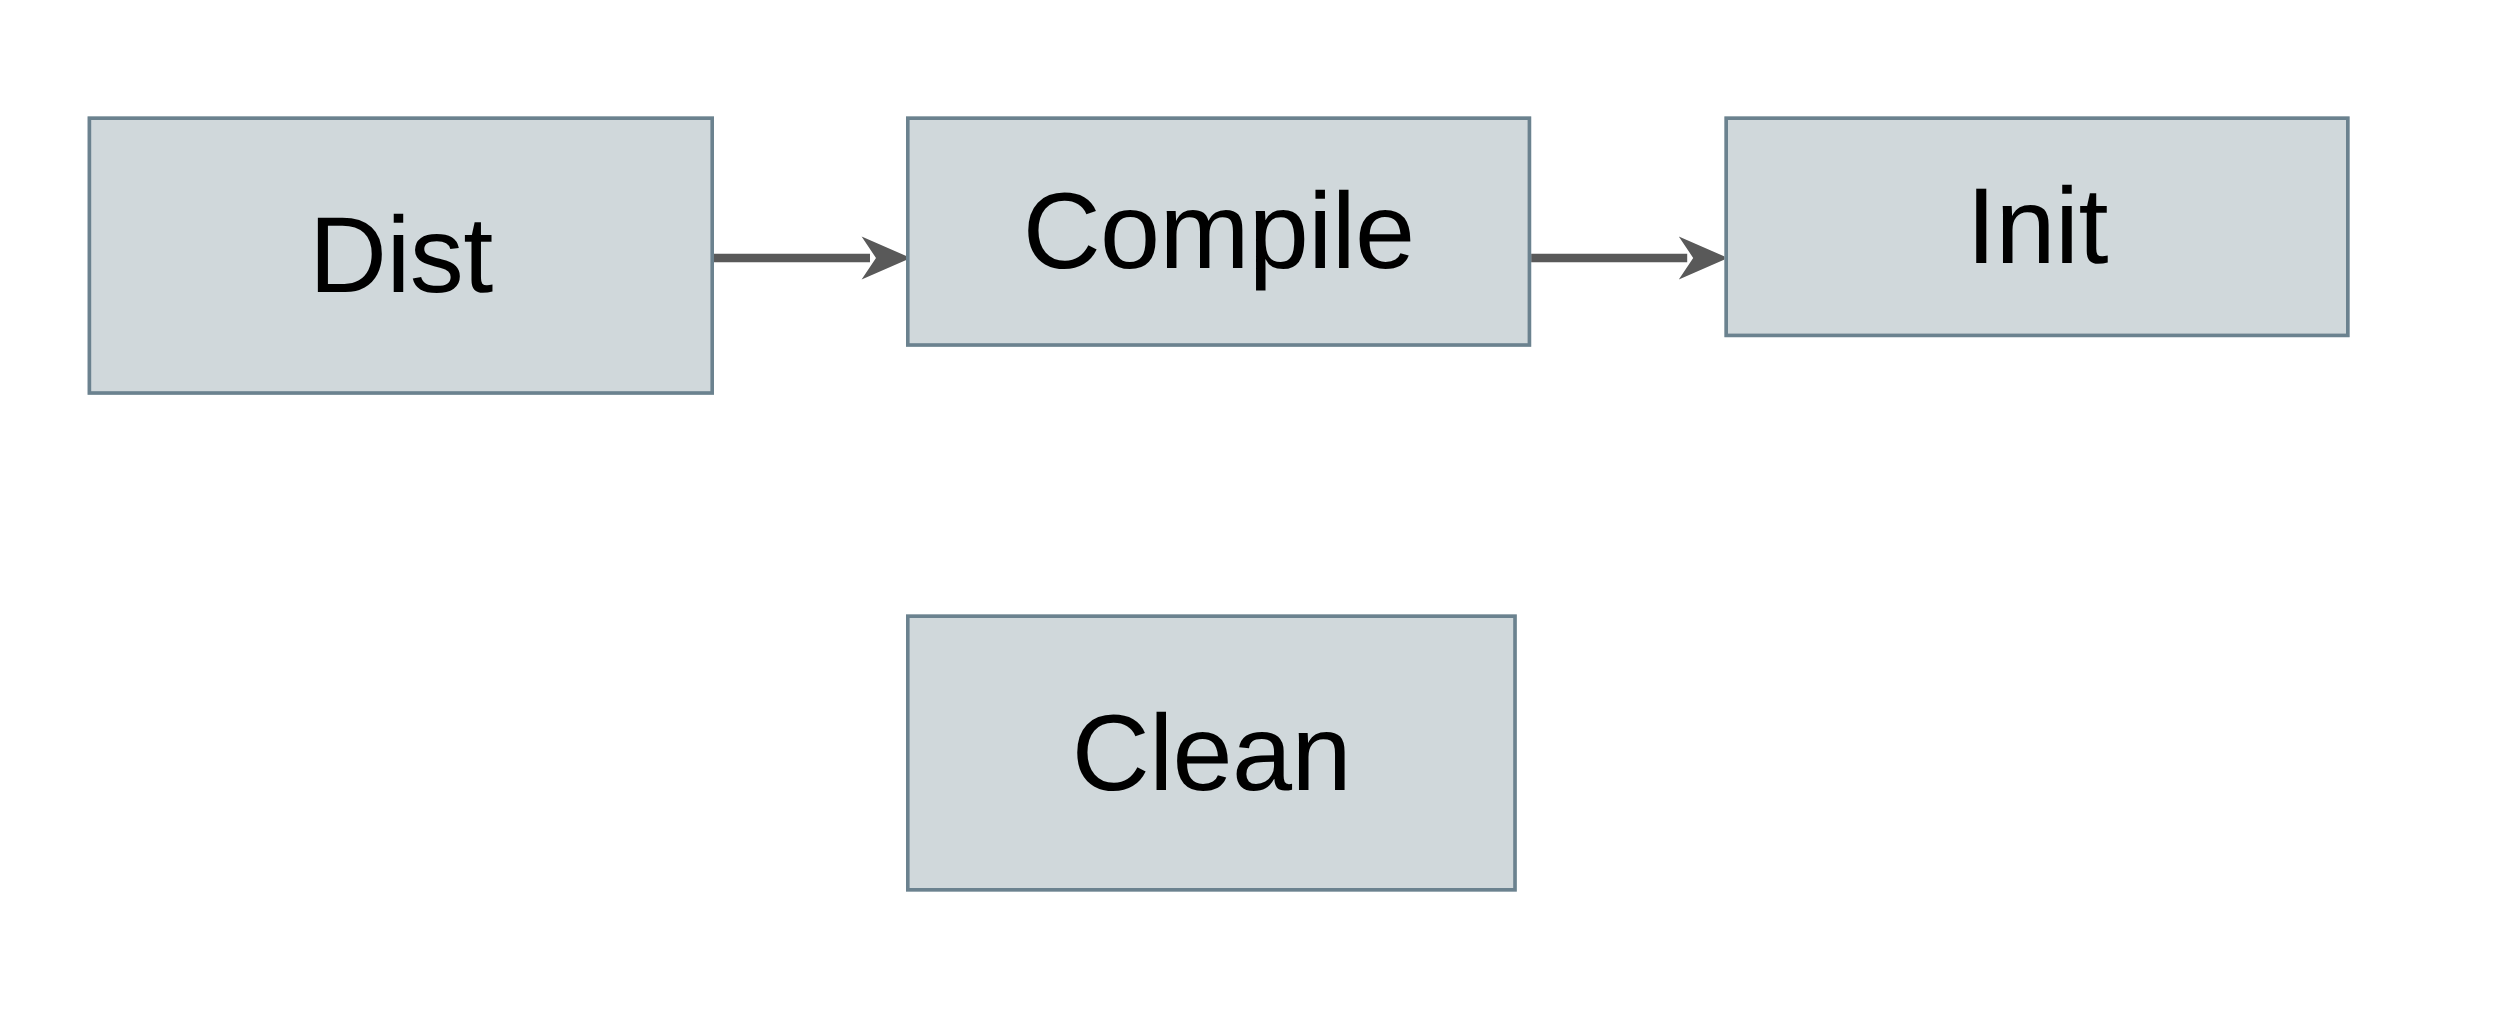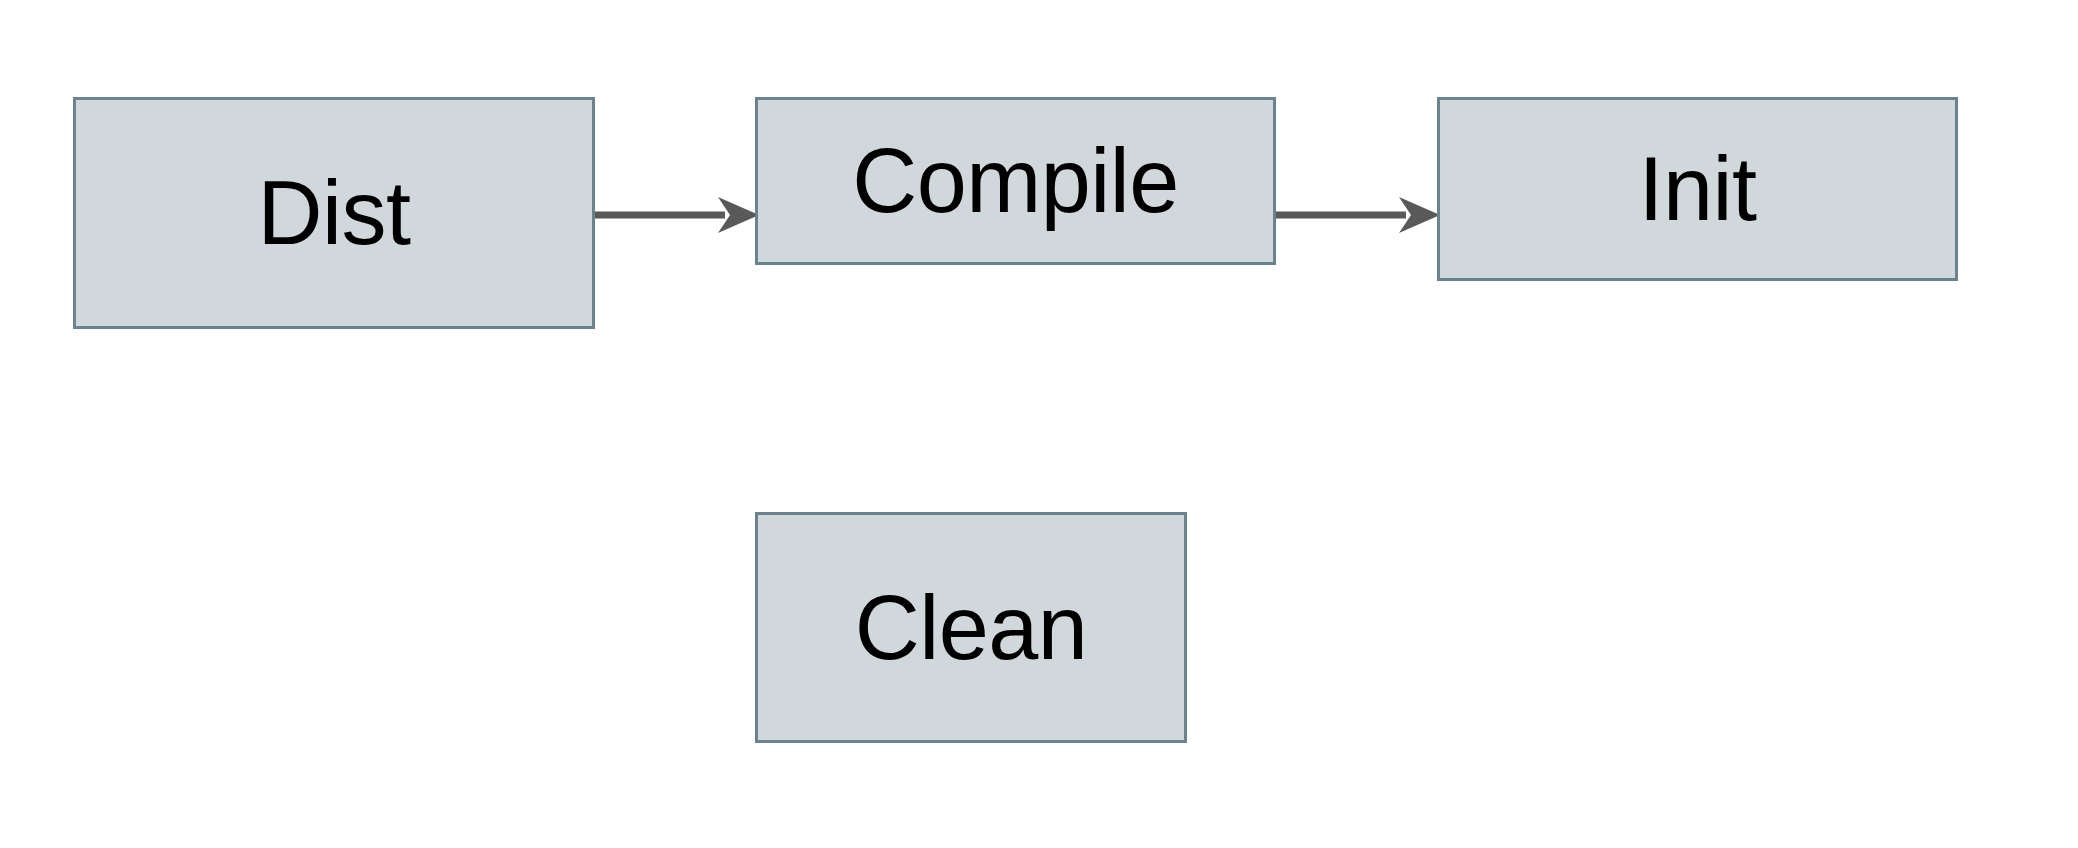--- a/index.html
+++ b/index.html
@@ -40,23 +40,23 @@
   .edge {
     position: absolute;
     overflow: visible;
   }
   .edge svg {
     display: block;
     overflow: visible;
   }
   
   #node-dist    { left: 73px;  top: 97px;  width: 522px; height: 232px; }
-  #node-compile { left: 755px; top: 97px;  width: 521px; height: 168px; }
+  #node-compile { left: 755px; top: 97px;  width: 521px; height: 192px; }
   #node-init    { left: 1437px;top: 97px;  width: 521px; height: 184px; }
-  #node-clean   { left: 755px; top: 512px; width: 432px; height: 231px; }
+  #node-clean   { left: 755px; top: 512px; width: 509px; height: 231px; }
   
   #edge-dist-compile { left: 593px;  top: 194px; width: 166px; height: 42px; }
   #edge-compile-init { left: 1274px; top: 194px; width: 166px; height: 42px; }
 </style>
 </head>
 <body>
 
 <div id="canvas">
 
   <div class="edge" id="edge-dist-compile">

